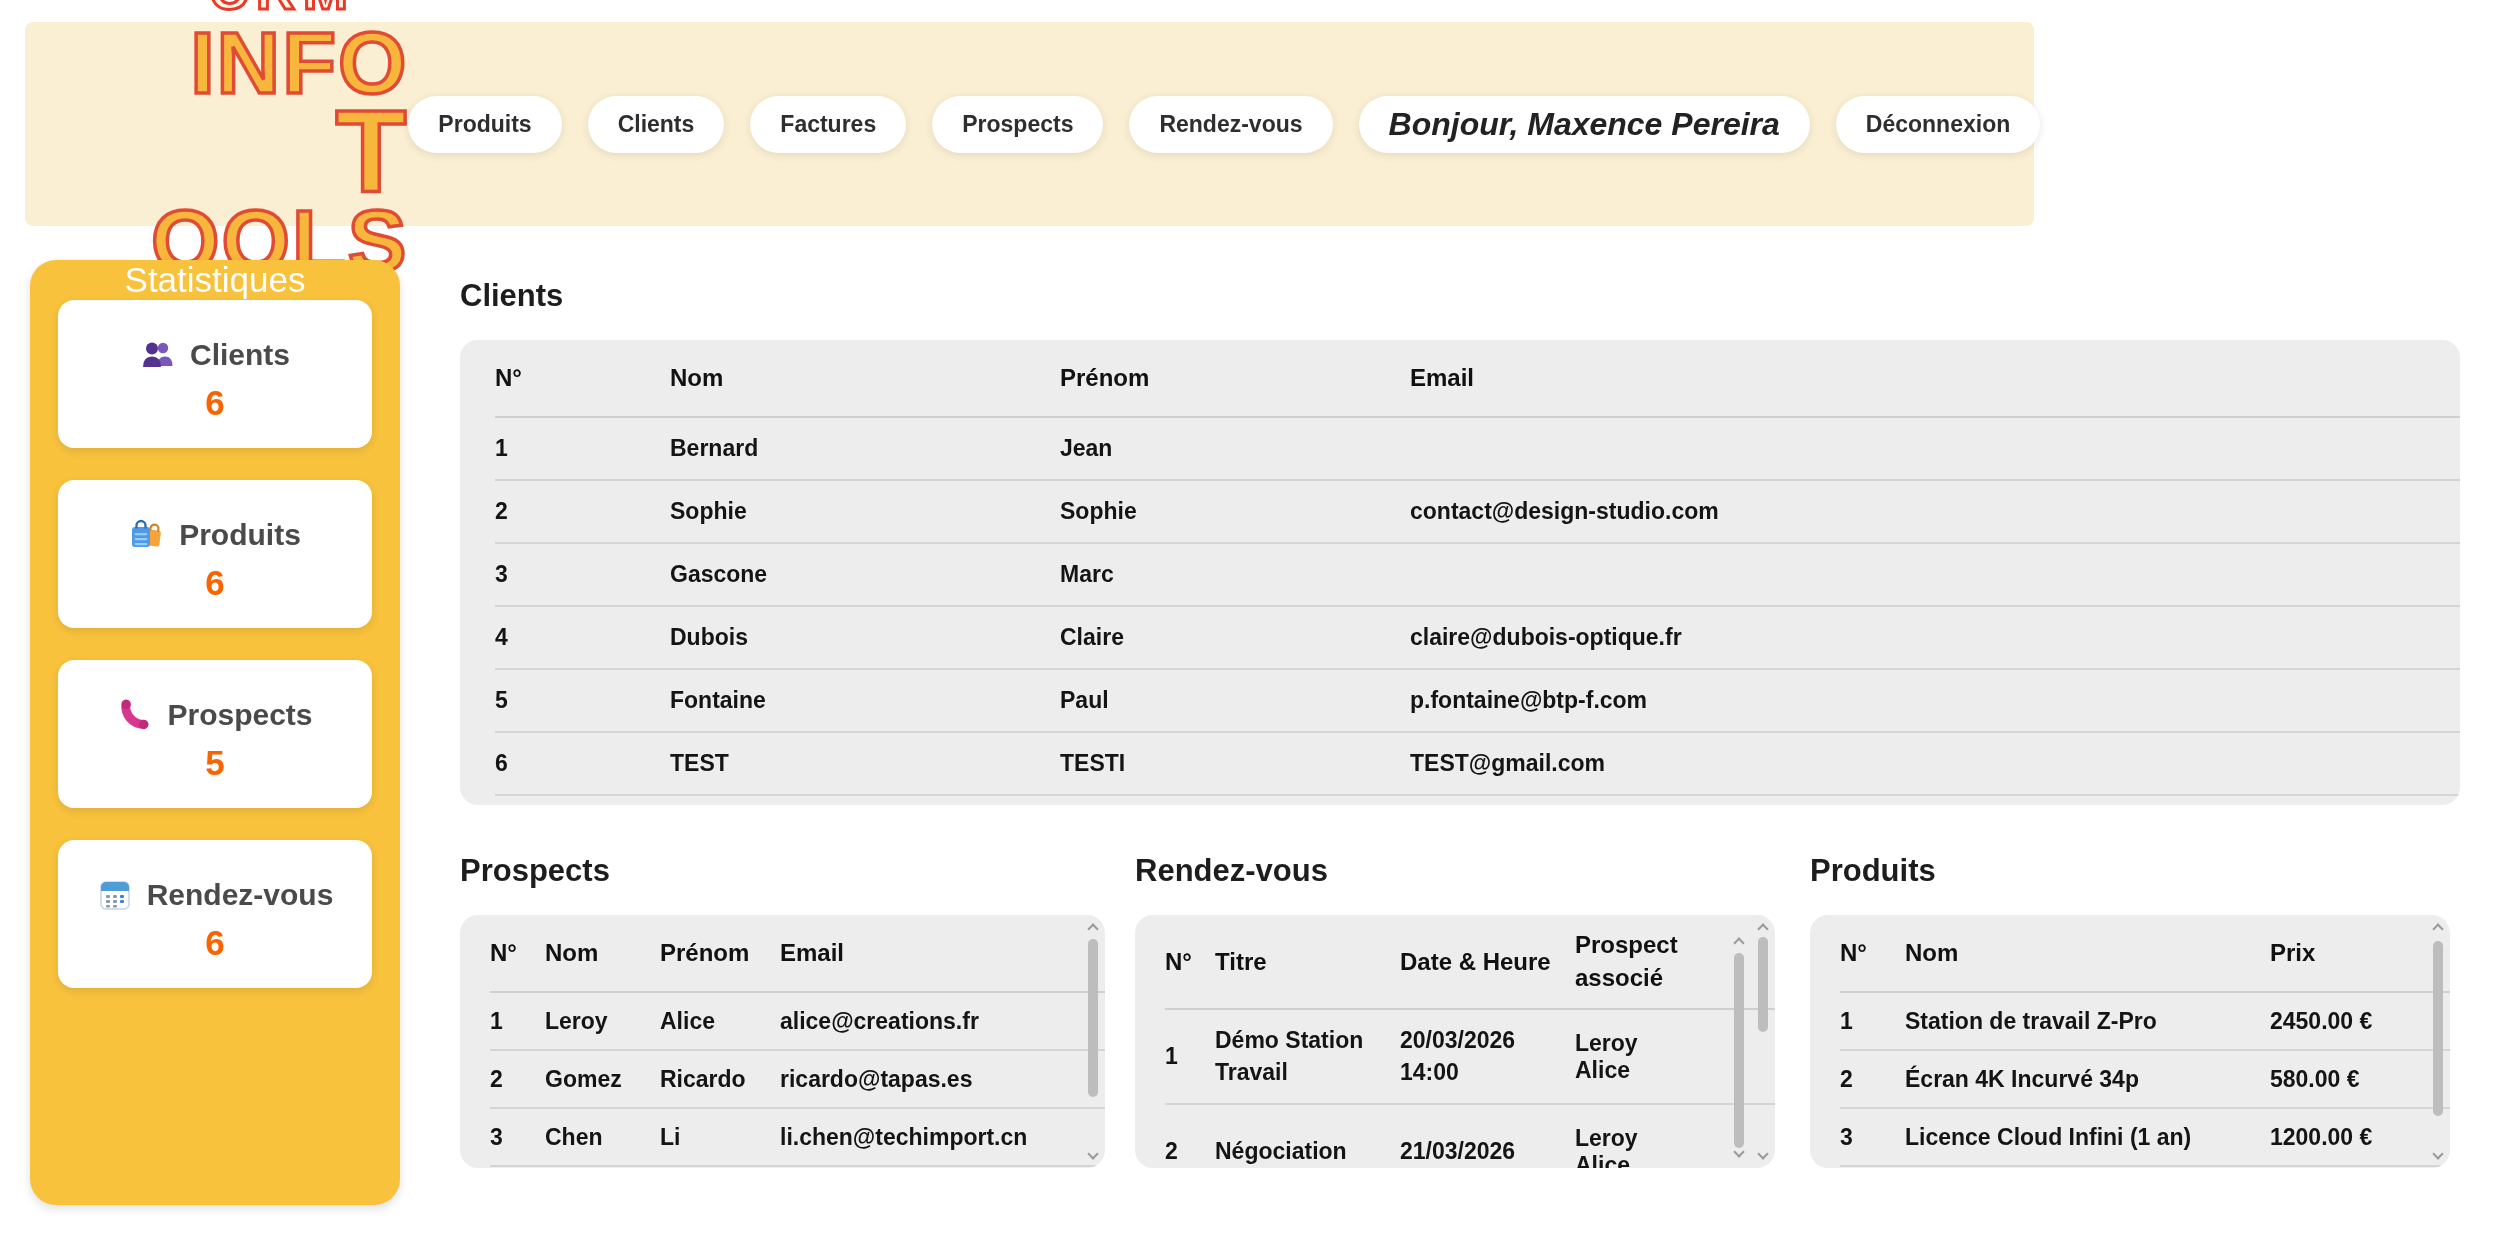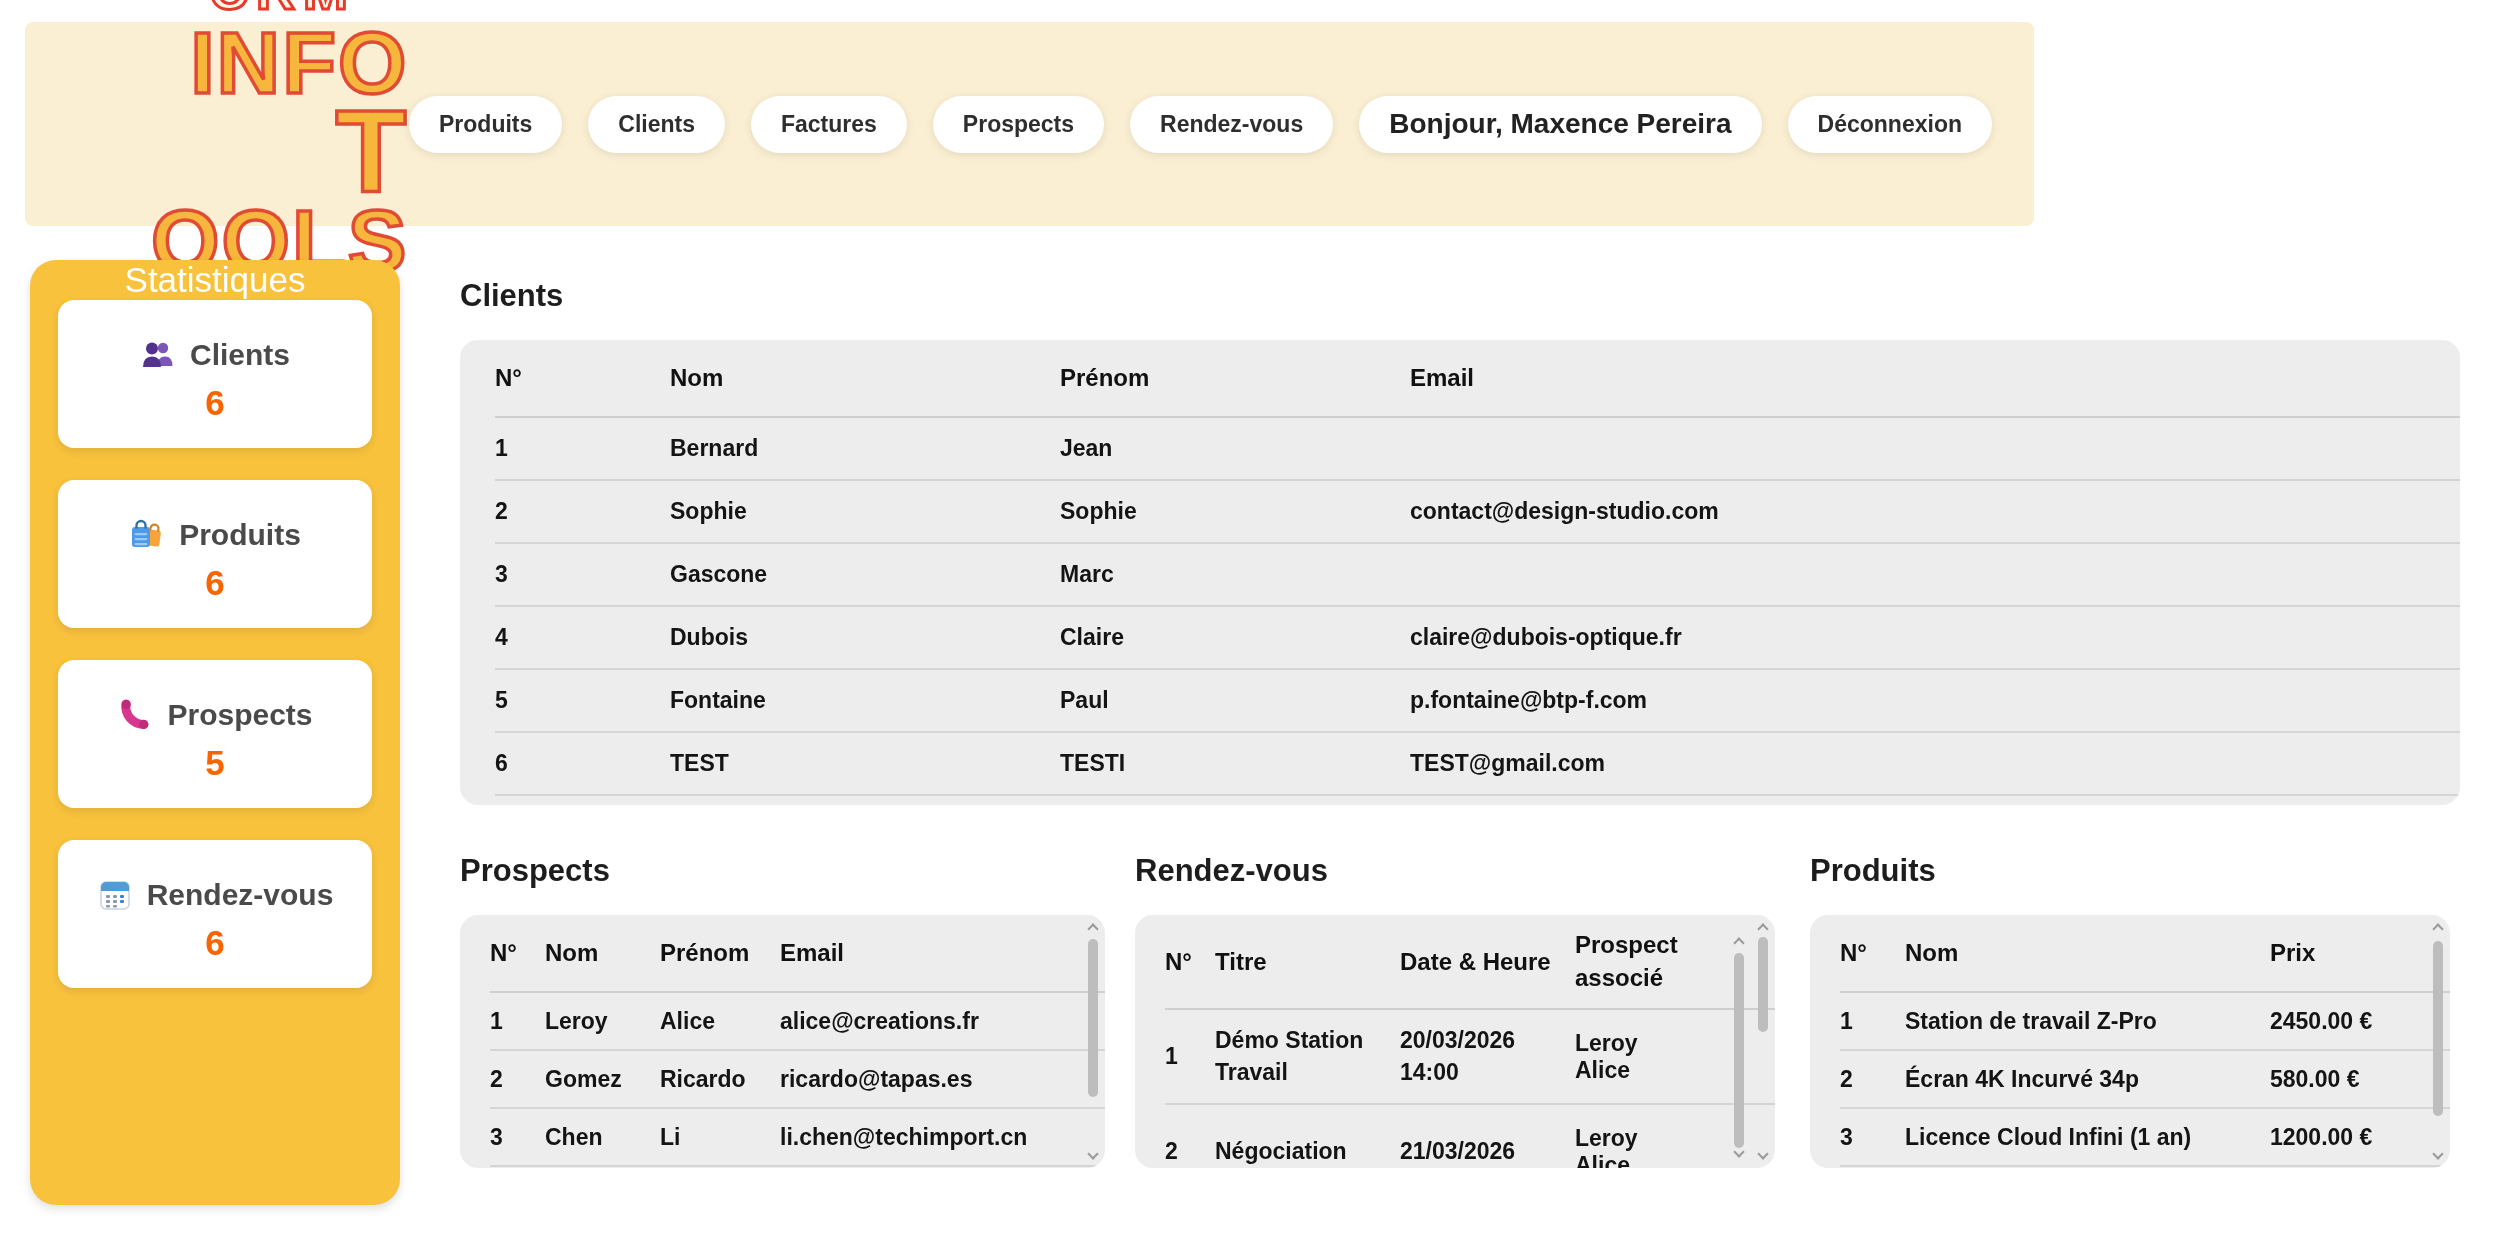--- a/index.html
+++ b/index.html
@@ -13,21 +13,21 @@
   .logo{ margin-left:78px; line-height:1; user-select:none; }
   .logo-crm{ font-size:54px; font-weight:800; letter-spacing:8px; color:#FFF7E6;
              -webkit-text-stroke:3px #E8392C; margin-left:58px; margin-bottom:2px; }
   .logo-tools{ font-size:88px; font-weight:700; letter-spacing:2px;
                color:#F7B63C; -webkit-text-stroke:3.5px #E14B35; display:flex; align-items:flex-end;flex-direction:column; }
   .logo-tools .bigT{ font-size:116px; line-height:.78; }
   .nav{ margin-left:auto; margin-right:42px; display:flex; align-items:center; gap:26px; }
   .nav-btn{ background:#ffffff; border:none; height:57px; border-radius:29px; padding:0 30px;
             font-family:"Liberation Sans", sans-serif; font-size:23px; font-weight:700; color:#2E2E2E;
             box-shadow:0 2px 8px rgba(0,0,0,.10); white-space:nowrap; cursor:pointer; }
-  .nav-btn.greeting{ font-weight:800; font-size:28px; color:#222; }
+  .nav-btn.greeting{ font-weight:800; font-size:32px; color:#222;font-style:italic; }
 
   
   .sidebar{ position:absolute; left:30px; top:260px; width:370px; height:945px;
             background:#F8C23D; border-radius:26px; box-shadow:0 4px 10px rgba(0,0,0,.12); }
   .sb-title{ text-align:center; color:#ffffff; font-size:35px; font-weight:400; }
   .sb-card{ margin:0 28px 32px 28px; background:#ffffff; border-radius:16px; height:148px;
             display:flex; flex-direction:column; align-items:center; justify-content:center;
             box-shadow:0 3px 8px rgba(0,0,0,.10); padding-top:12px; }
   .sb-card:first-of-type{ margin-top:56px; }
   .sb-card-row{ display:flex; align-items:center; gap:14px; }

